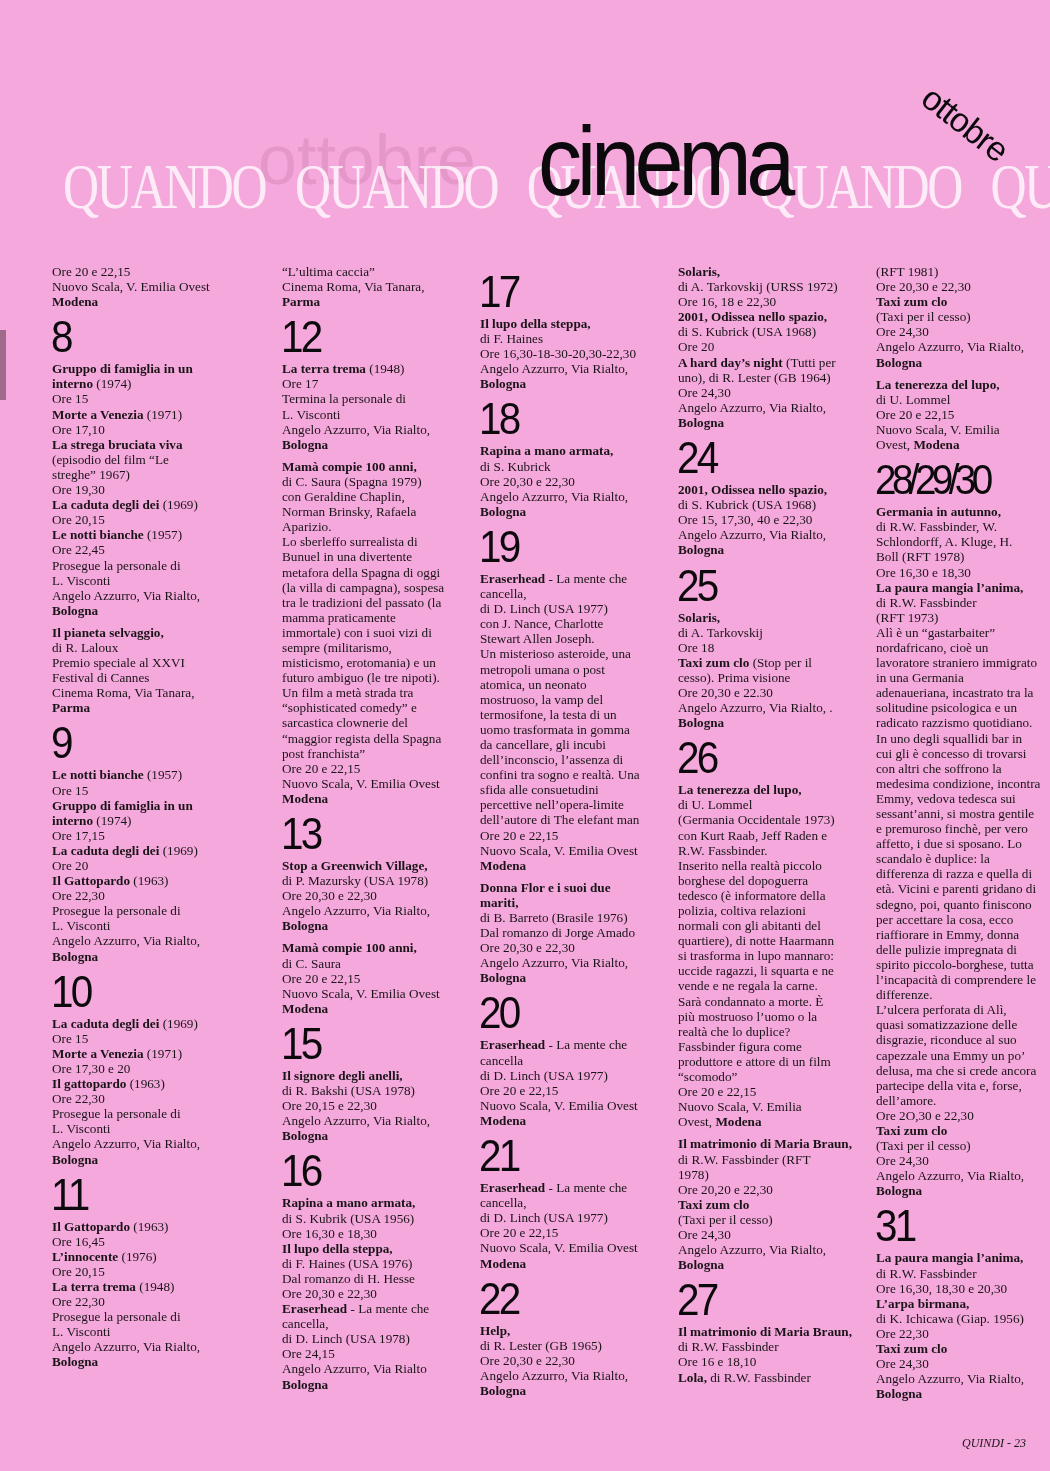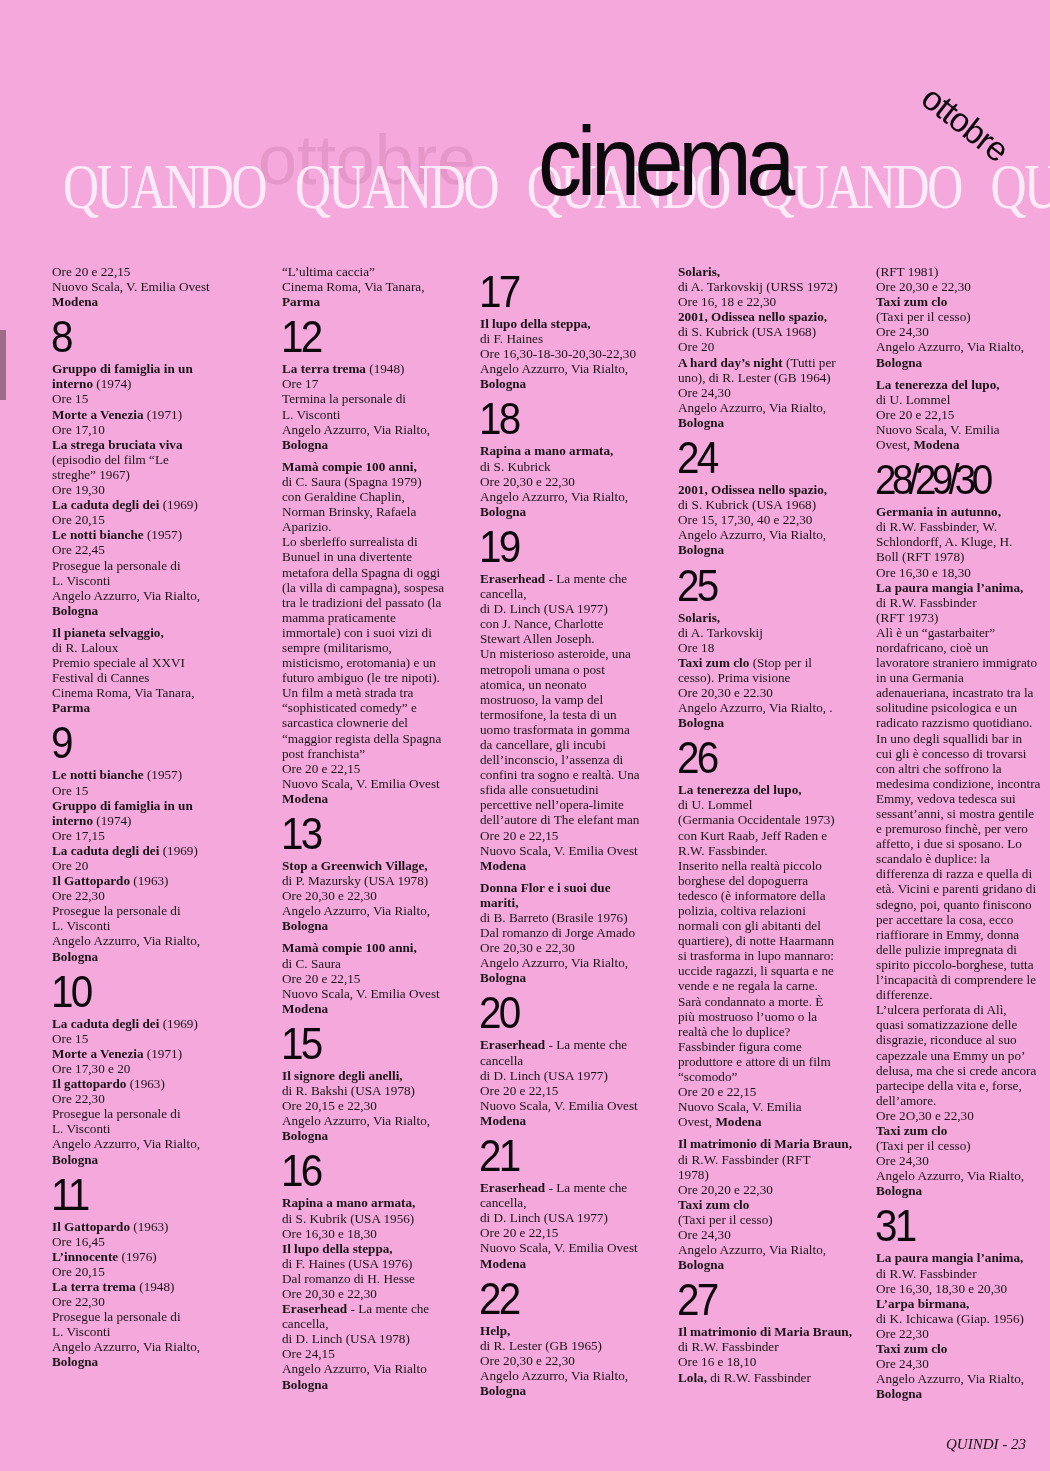--- a/index.html
+++ b/index.html
@@ -57,21 +57,21 @@
     font-family: "Liberation Sans", sans-serif;
     font-size: 44px; line-height: 40px; letter-spacing: -3px;
     color: #0c0a0c; margin: 8px 0 4px -1px;
     transform: scaleX(0.92); transform-origin: left;
   }
   .day-num.wide { font-size: 42px; letter-spacing: -5px; }
   .line { display: block; white-space: normal; }
   .b { font-weight: bold; }
   .footer {
     position: absolute; right: 24px; top: 1436px;
-    font-family: "Liberation Serif", serif; font-style: italic; font-size: 15px;
+    font-family: "Liberation Serif", serif; font-style: italic; font-size: 12px;
   }
 </style>
 </head>
 <body>
 
 <div class="page-edge-left"></div>
 
 <div class="header">
   <div class="ghost">ottobre</div>
   <div class="quando-row">

